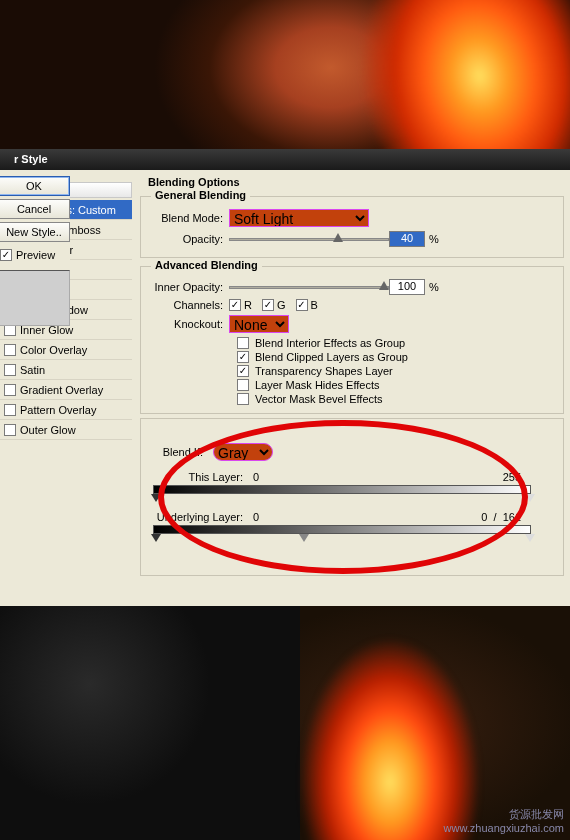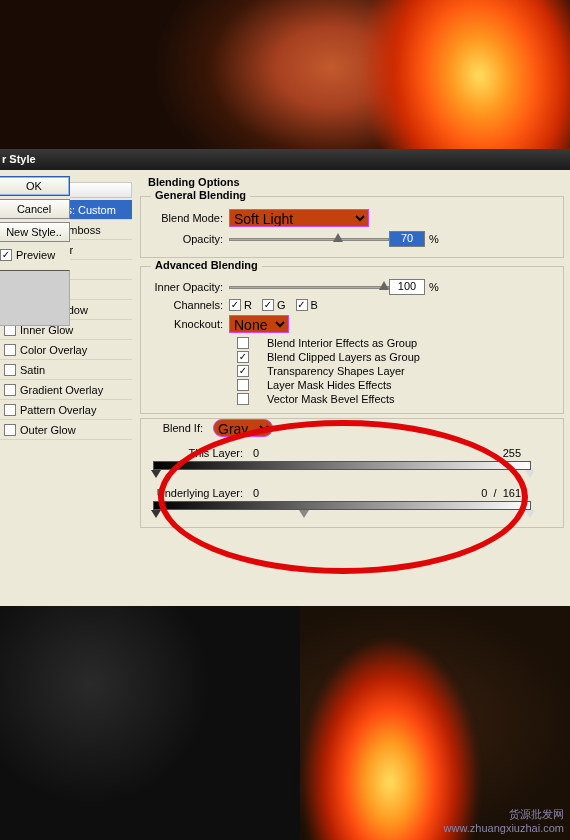--- a/index.html
+++ b/index.html
@@ -41,21 +41,21 @@
   .suit {
     position: absolute; left: 0; top: 0; width: 300px; height: 260px;
     background: radial-gradient(ellipse 200px 200px at 30% 30%, #2a2a2a 0%, #0e0e0e 60%);
   }
 
   .titlebar {
     position: absolute;
     top: 149px; left: 0; right: 0; height: 21px;
     background: linear-gradient(#3a3a3a, #1a1a1a);
     color: #fff;
-    padding-left: 2px;
+    padding-left: 14px;
     line-height: 21px;
     font-weight: bold;
   }
   .dialog {
     position: absolute;
     top: 170px; left: 0; right: 0; height: 436px;
     background: #ece9d8;
     display: flex;
     padding: 6px 0 6px 0;
   }
@@ -177,29 +177,29 @@
     display: inline-flex;
     align-items: center;
     justify-content: center;
     font-size: 10px;
     line-height: 10px;
     color: #000;
   }
   .opt-line {
     display: flex;
     align-items: center;
-    gap: 18px;
+    gap: 6px;
     margin: 2px 0 2px 88px;
     text-align: right;
   }
 
   .blendif-box {
     border: 1px solid #c8c4b4;
     margin-top: 4px;
-    padding: 0 12px;
+    padding: 24px 12px;
     position: relative;
   }
   .blendif-row {
     display: flex;
     align-items: center;
     margin-bottom: 2px;
   }
   .blendif-label {
     width: 100px;
     text-align: right;
@@ -360,21 +360,21 @@
         <select style="width:140px;">
           <option>Soft Light</option>
         </select>
       </div>
       <div class="row">
         <span class="row-label">Opacity:</span>
         <span class="slider-wrap">
           <span class="slider-track"></span>
           <span class="slider-arrow" style="left:104px;"></span>
         </span>
-        <span class="numbox sel">70</span>
+        <span class="numbox sel">40</span>
         <span style="margin-left:4px;">%</span>
       </div>
     </div>
 
     <div class="groupbox">
       <div class="gb-title">Advanced Blending</div>
       <div class="row">
         <span class="row-label">Inner Opacity:</span>
         <span class="slider-wrap">
           <span class="slider-track"></span>

